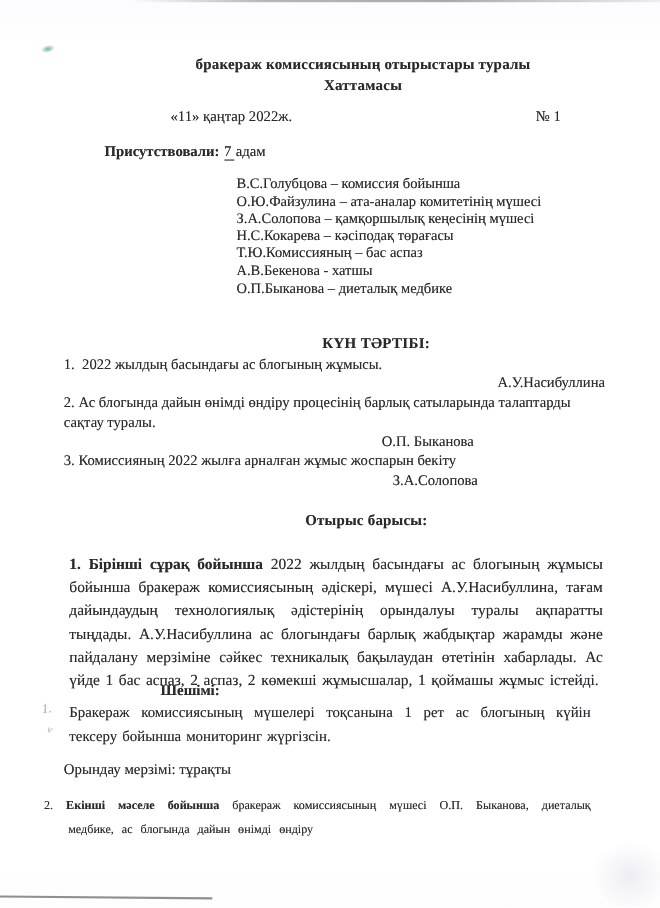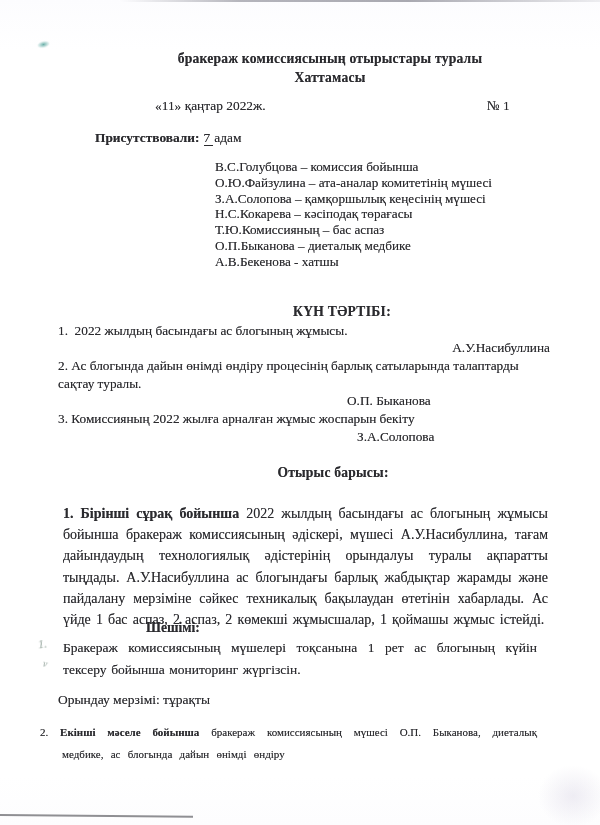--- a/index.html
+++ b/index.html
@@ -77,22 +77,22 @@
   <div class="attendees-row soft">
     <span class="b">Присутствовали:</span><span class="count">7</span><span class="unit">адам</span>
   </div>
 
   <div class="attendee-list soft">
     <div>В.С.Голубцова – комиссия бойынша</div>
     <div>О.Ю.Файзулина – ата-аналар комитетінің мүшесі</div>
     <div>З.А.Солопова – қамқоршылық кеңесінің мүшесі</div>
     <div>Н.С.Кокарева – кәсіподақ төрағасы</div>
     <div>Т.Ю.Комиссияның – бас аспаз</div>
+    <div>А.В.Бекенова - хатшы</div>
     <div>О.П.Быканова – диеталық медбике</div>
-    <div>А.В.Бекенова - хатшы</div>
   </div>
 
   <div class="agenda-heading b soft">КҮН ТӘРТІБІ:</div>
 
   <div class="agenda soft">
     <div>1.&nbsp; 2022 жылдың басындағы ас блогының жұмысы.</div>
     <div class="agenda-speaker s1">А.У.Насибуллина</div>
     <div>2. Ас блогында дайын өнімді өндіру процесінің барлық сатыларында талаптарды сақтау туралы.</div>
     <div class="agenda-speaker s2">О.П. Быканова</div>
     <div>3. Комиссияның 2022 жылға арналған жұмыс жоспарын бекіту</div>

